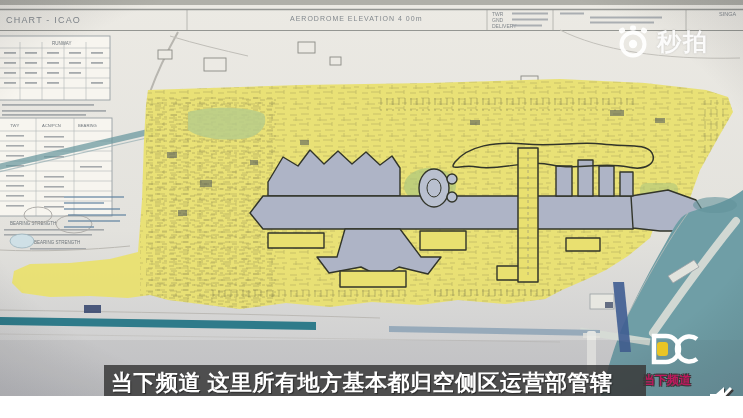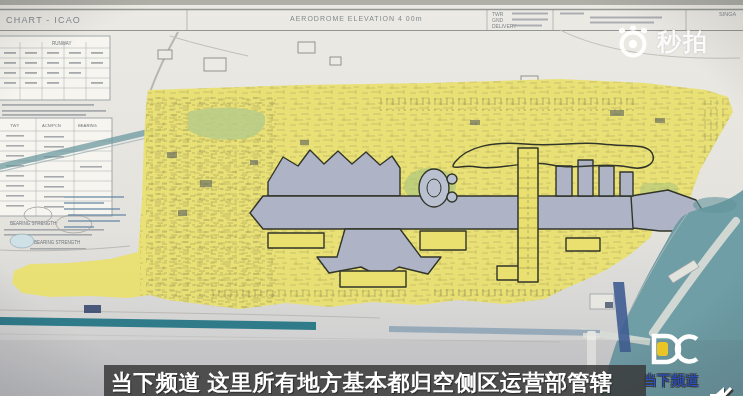--- a/index.html
+++ b/index.html
@@ -10,21 +10,21 @@
   
   #watermark{left:616px;top:24px;display:flex;align-items:center;color:rgba(255,255,255,.92);}
   #watermark .wm-text{font-size:24px;font-weight:700;letter-spacing:2px;margin-left:7px;
                       text-shadow:0 0 2px rgba(120,120,120,.35);}
   
   #subtitle-bar{left:104px;top:365px;width:542px;height:35px;background:rgba(58,58,58,.85);
                 display:flex;align-items:center;}
   #subtitle-text{color:#fff;font-size:22px;font-weight:700;letter-spacing:.5px;white-space:nowrap;
                  padding-left:7px;text-shadow:1px 1px 1px rgba(20,20,20,.6);}
   
-  #channel-name{left:643px;top:372px;color:#1d4ed8;font-size:14px;font-weight:400;white-space:nowrap;
+  #channel-name{left:643px;top:372px;color:#be185d;font-size:12px;font-weight:700;white-space:nowrap;
                 text-shadow:-1px -1px 0 #3a3a3a,1px -1px 0 #3a3a3a,-1px 1px 0 #3a3a3a,1px 1px 0 #3a3a3a;}
   #dc-logo{left:650px;top:333px;}
   #mute{left:707px;top:384px;cursor:pointer;}
 </style>
 </head>
 <body>
 
 <div id="frame">
 
   <svg id="chart-photo" width="743" height="418" viewBox="0 0 743 418">

